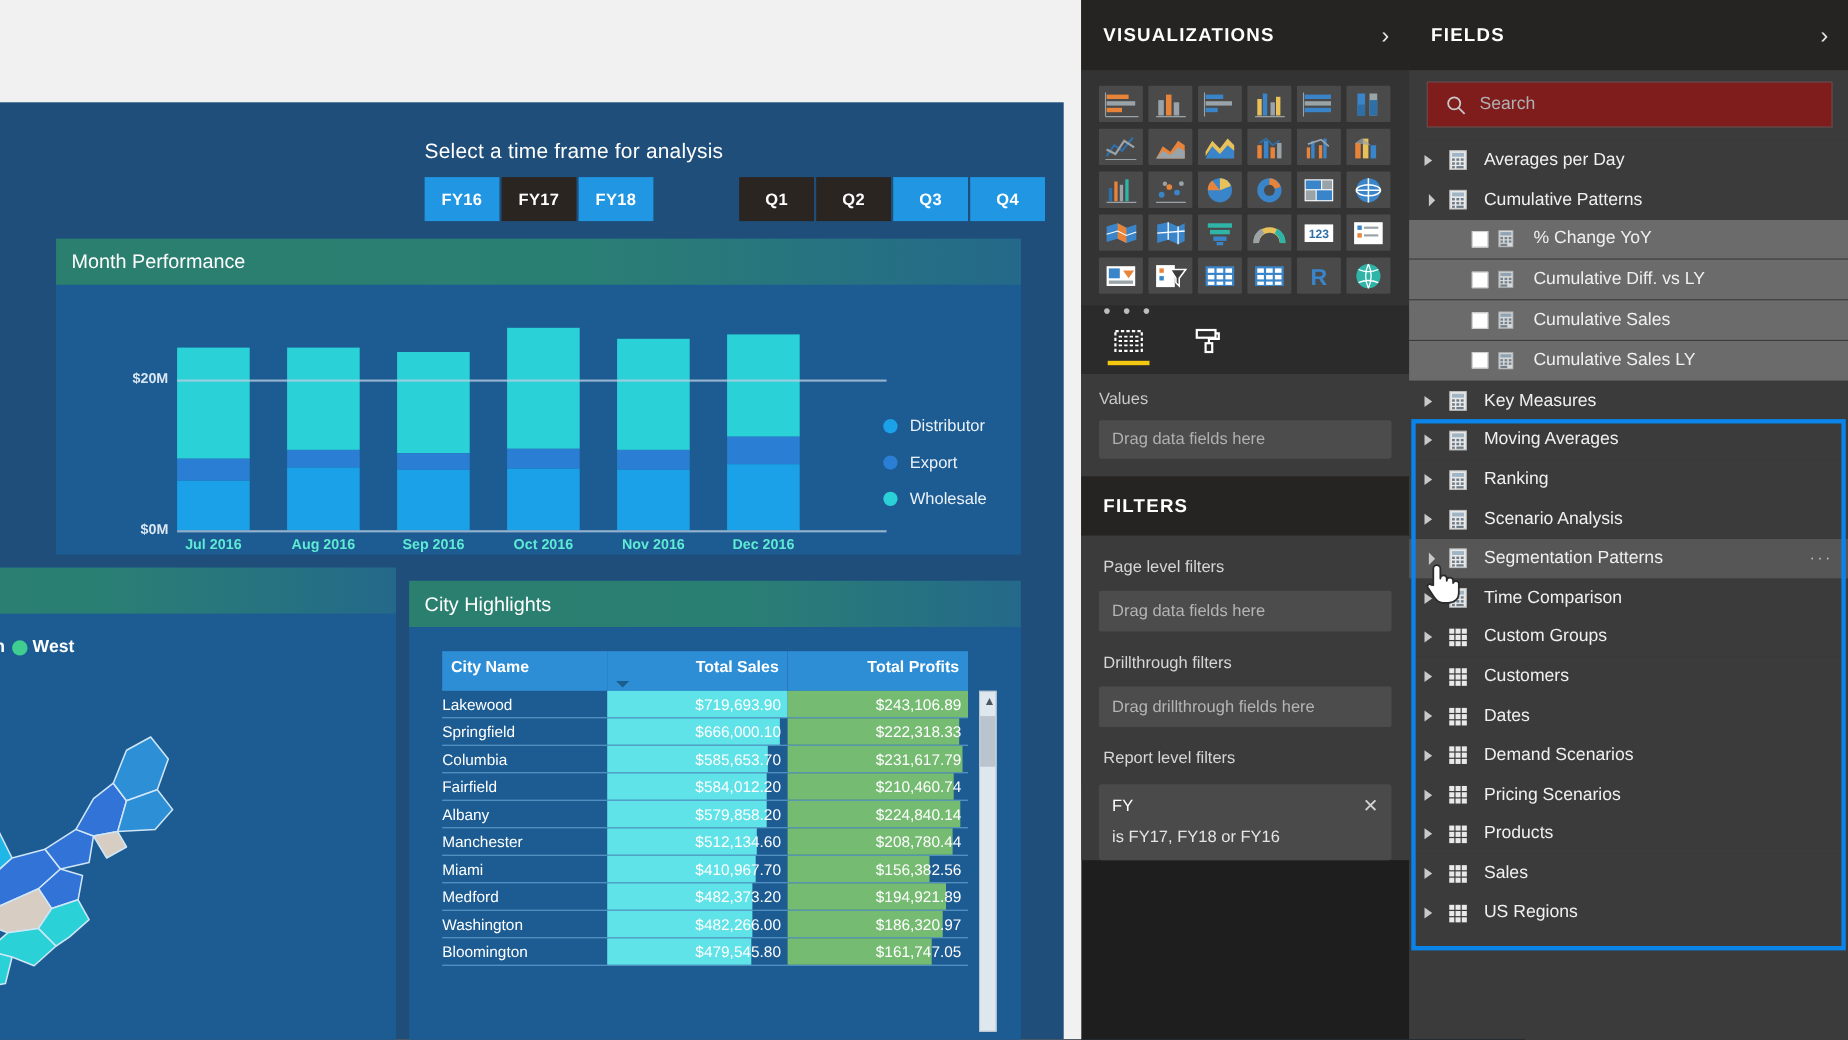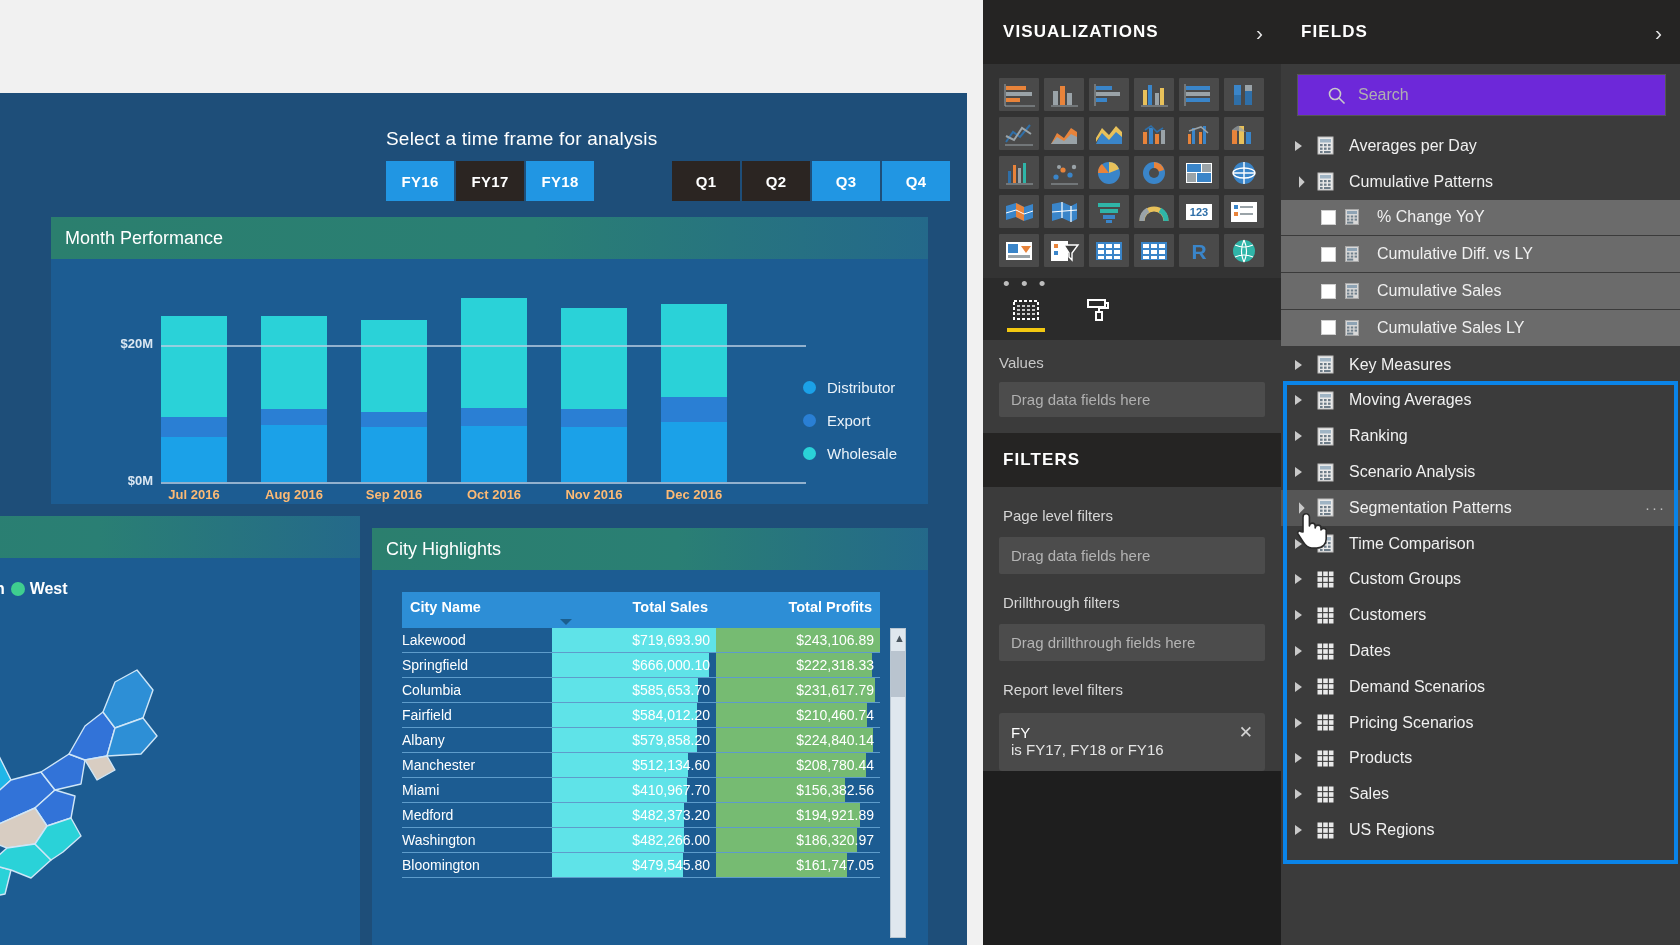--- a/index.html
+++ b/index.html
@@ -55,21 +55,21 @@
     position: absolute; right: 0; font-size: 13px; color: #dbe7f2; font-weight: bold;
     text-align: right; width: 60px;
   }
   .mp-gridline { position: absolute; left: 0; height: 2px; background: #b9cee2; opacity: .75; }
   #mp-plot { position: absolute; left: 110px; top: 18px; width: 600px; height: 205px; }
   .mp-bar { position: absolute; bottom: 0; width: 66px; display: flex; flex-direction: column; justify-content: flex-end; }
   .seg-wholesale { background: #2ad2d8; }
   .seg-export    { background: #2a7fd4; }
   .seg-distrib   { background: #1ba1e8; }
   .mp-xlabel {
-    position: absolute; top: 228px; font-size: 13px; color: #fdba74;
+    position: absolute; top: 228px; font-size: 13px; color: #5eead4;
     width: 100px; text-align: center; font-weight: bold;
   }
   #mp-legend { position: absolute; left: 752px; top: 112px; }
   .lg-item { display: flex; align-items: center; height: 33px; }
   .lg-dot { width: 13px; height: 13px; border-radius: 50%; margin-right: 11px; }
   .lg-text { font-size: 15px; color: #eaf2f9; }
 
   
   #map-visual { left: -220px; top: 423px; width: 580px; height: 430px; }
   #map-header { height: 42px; }
@@ -154,39 +154,39 @@
   .filter-drop {
     background: #4c4c4c; color: #b4b4b4; font-size: 15px;
     padding: 10px 12px; border-radius: 2px; margin-bottom: 14px;
   }
   #filter-card {
     background: #4a4a4a; border-radius: 3px; padding: 11px 12px 13px 12px; margin-top: 2px;
   }
   .fc-top { display: flex; justify-content: space-between; align-items: center; }
   .fc-name { font-size: 15px; color: #ffffff; }
   .fc-close { font-size: 17px; color: #d2d2d2; line-height: 1; cursor: pointer; }
-  .fc-cond { font-size: 15px; color: #e4e4e4; }
+  .fc-cond { font-size: 15px; color: #e4e4e4; margin-top: 11px; }
 
   
   #fields-pane {
     position: absolute; left: 1281px; top: 0; width: 399px; height: 945px;
     background: #3b3b3b;
   }
   #field-search-wrap { background: #3b3b3b; padding: 10px 14px 12px 16px; }
   #field-search {
     display: flex; align-items: center; height: 42px;
-    background: #6d28d9; border: 1px solid #565656; padding: 0 29px;
+    background: #7f1d1d; border: 1px solid #565656; padding: 0 16px;
   }
   #field-search .ph { font-size: 16px; color: #b0b0b0; margin-left: 12px; }
   #fields-list { position: relative; }
   .fld-row {
     display: flex; align-items: center; height: 35.8px; padding-left: 14px; position: relative;
   }
   .fld-row.table-row { background: #3b3b3b; }
-  .fld-row.measure-row { background: #6b6b6b; margin: 0 0 1px 0; padding-left: 40px; }
+  .fld-row.measure-row { background: #6b6b6b; margin: 0 0 1px 0; padding-left: 57px; }
   .fld-row.hl { background: #565656; }
   .twisty { width: 22px; display: flex; align-items: center; }
   .tw-right { width: 0; height: 0; border-top: 5px solid transparent; border-bottom: 5px solid transparent; border-left: 7px solid #c9c9c9; }
   .tw-down  { width: 0; height: 0; border-left: 8px solid transparent; border-bottom: 8px solid #c9c9c9; transform: rotate(-45deg); }
   .fld-icon { width: 26px; display: flex; align-items: center; }
   .fld-label { font-size: 16px; color: #f0f0f0; margin-left: 6px; }
   .chk { width: 15px; height: 15px; background: #ffffff; border: 1px solid #cfcfcf; margin-right: 9px; }
   .fld-ellipsis { position: absolute; right: 14px; color: #bdbdbd; font-size: 15px; letter-spacing: 2px; }
   #fields-highlight {
     position: absolute; left: 1283px; top: 381px; width: 395px; height: 483px;

